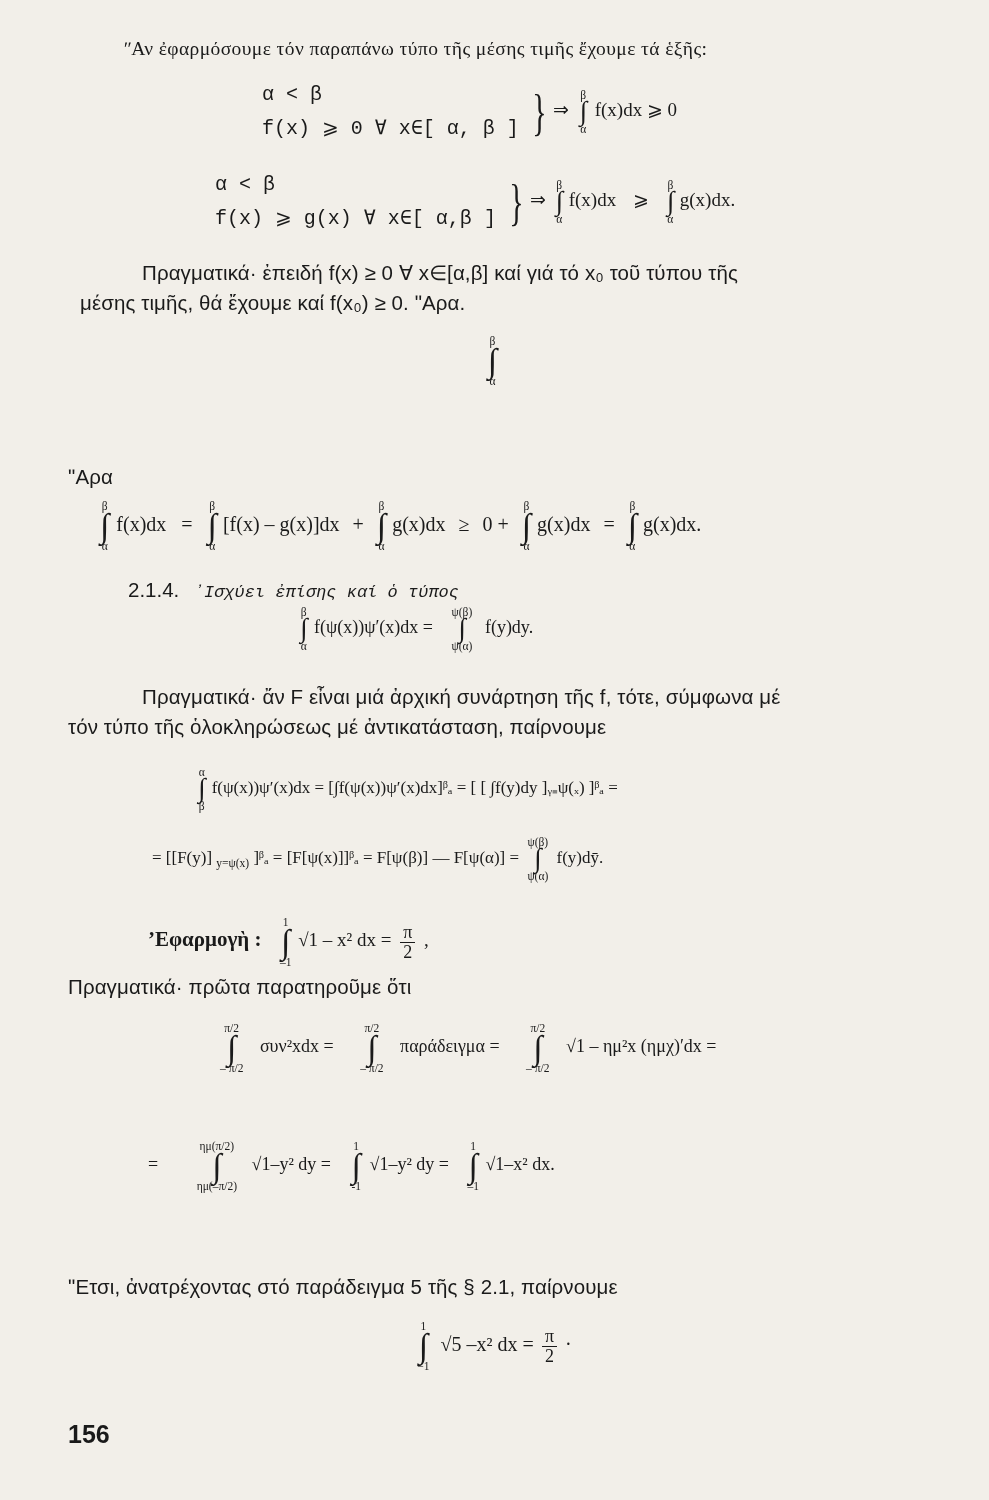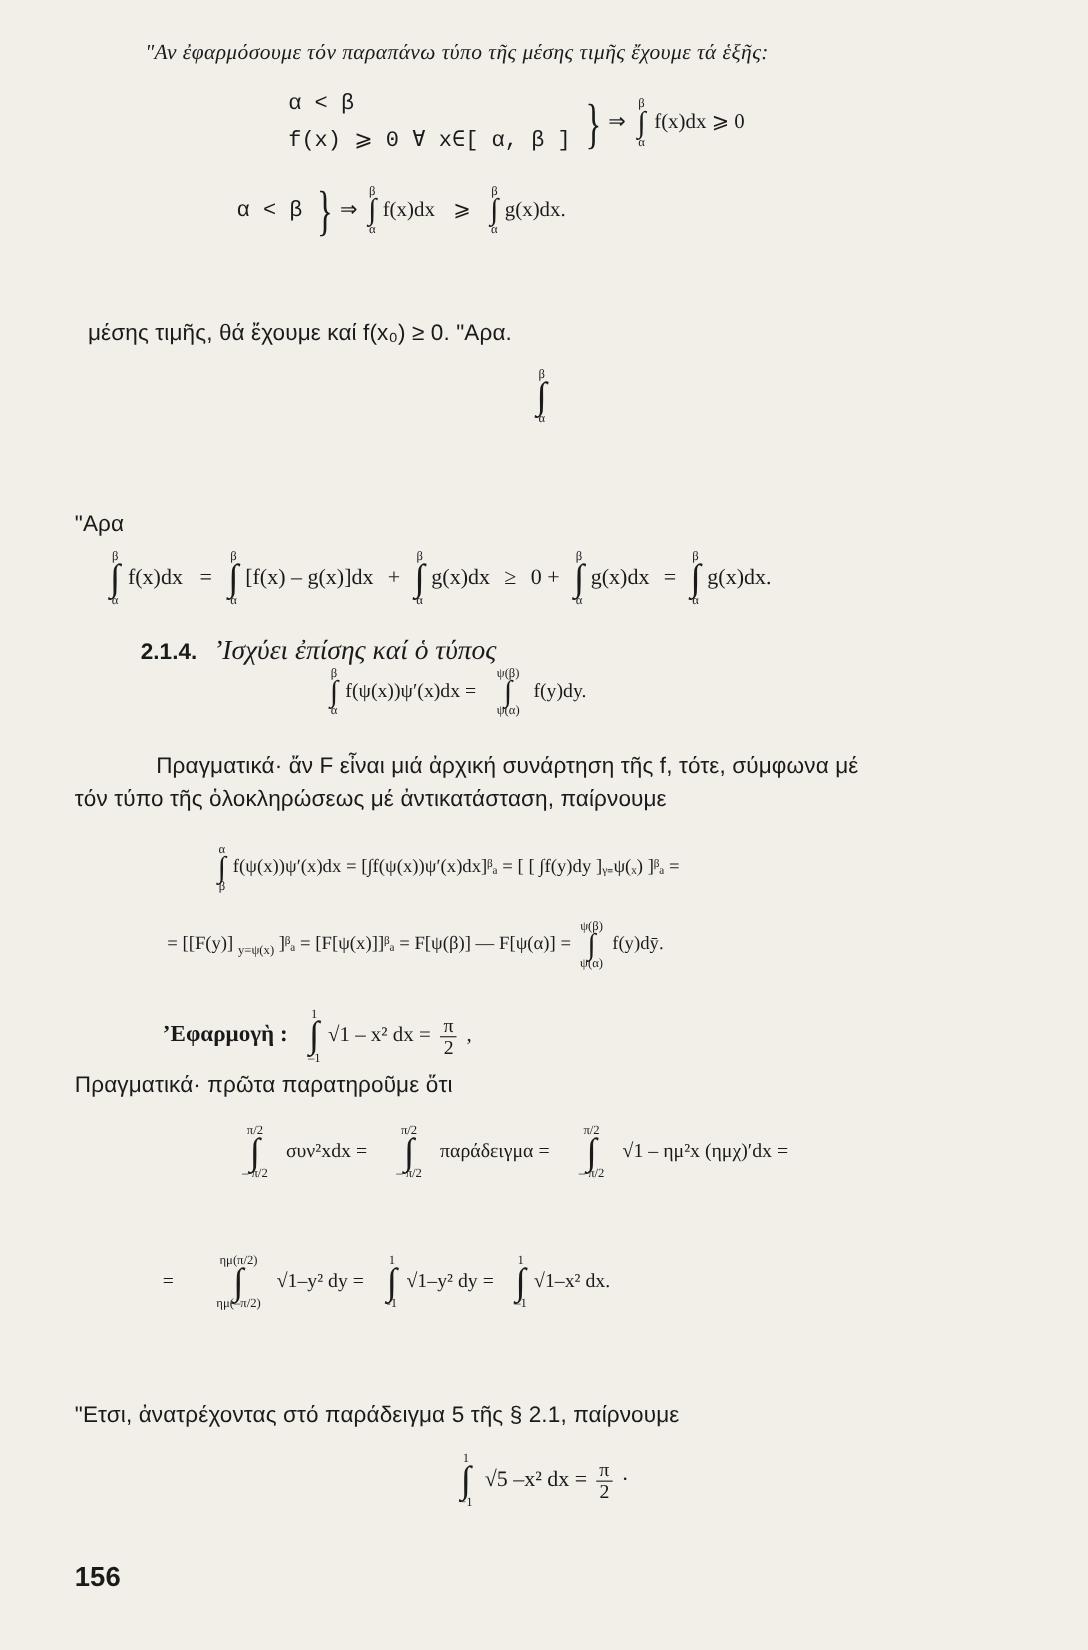--- a/index.html
+++ b/index.html
@@ -22,21 +22,20 @@
     padding: 0;
     box-sizing: border-box;
   }
   .intro-line {
     position: absolute;
     top: 38px;
     left: 0;
     width: 831px;
     text-align: center;
     font-family: "Liberation Serif", serif;
-    font-style: italic;
     font-size: 19.5px;
     letter-spacing: 0.4px;
   }
   .sans  { font-family: "Liberation Sans", sans-serif; }
 
   
   .math {
     font-family: "Liberation Serif", serif;
     font-size: 19px;
   }
@@ -97,28 +96,28 @@
   .pagenum {
     position: absolute;
     left: 68px;
     top: 1420px;
     font-family: "Liberation Sans", sans-serif;
     font-size: 25px;
     font-weight: bold;
   }
 
   .secnum {
-    font-weight: bold;
+    font-weight: normal;
     font-family: "Liberation Sans", sans-serif;
     font-size: 20.5px;
   }
   .ital-serif {
-    font-family: Liberation Serif, serif;
+    font-family: Liberation Mono, monospace;
     font-style: italic;
-    font-size: 25px;
+    font-size: 17px;
   }
   .bold-serif {
     font-family: "Liberation Serif", serif;
     font-weight: bold;
     font-size: 21px;
   }
 
   .fracdisp {
     display: inline-block;
     text-align: center;
@@ -153,20 +152,21 @@
         </span>
         <span>f(x)dx ⩾ 0</span>
       </div>
     </div>
   </div>
 
   <div class="sysblock" style="top:168px; left:215px;">
     <div class="row">
       <div class="sys-left sans">
         <div>α &lt; β</div>
+        <div>f(x) ⩾ g(x) ∀ x∈[ α,β ]</div>
       </div>
       <div class="brace-tall">}</div>
       <div class="math" style="margin-left:2px;">
         <span>⇒</span>
         <span class="frac-int" style="margin:0 1px 0 5px;">
           <span class="lim">β</span>
           <span class="intsym">∫</span>
           <span class="lim">α</span>
         </span>
         <span>f(x)dx</span>
@@ -174,20 +174,21 @@
         <span class="frac-int" style="margin:0 1px;">
           <span class="lim">β</span>
           <span class="intsym">∫</span>
           <span class="lim">α</span>
         </span>
         <span>g(x)dx.</span>
       </div>
     </div>
   </div>
 
+  <p class="para" style="top:258px; left:142px; width:820px;">Πραγματικά· ἐπειδή f(x) ≥ 0 ∀ x∈[α,β] καί γιά τό x₀ τοῦ τύπου τῆς</p>
   <p class="para" style="top:288px; left:80px; width:880px;">μέσης τιμῆς, θά ἔχουμε καί f(x₀) ≥ 0. ʺΑρα.</p>
 
   <div class="centerline math" style="top:335px; left:0; width:989px; font-size:20px;">
     <span class="frac-int" style="margin-right:4px;">
       <span class="lim">β</span>
       <span class="intsym big">∫</span>
       <span class="lim">α</span>
     </span>
   </div>
 

